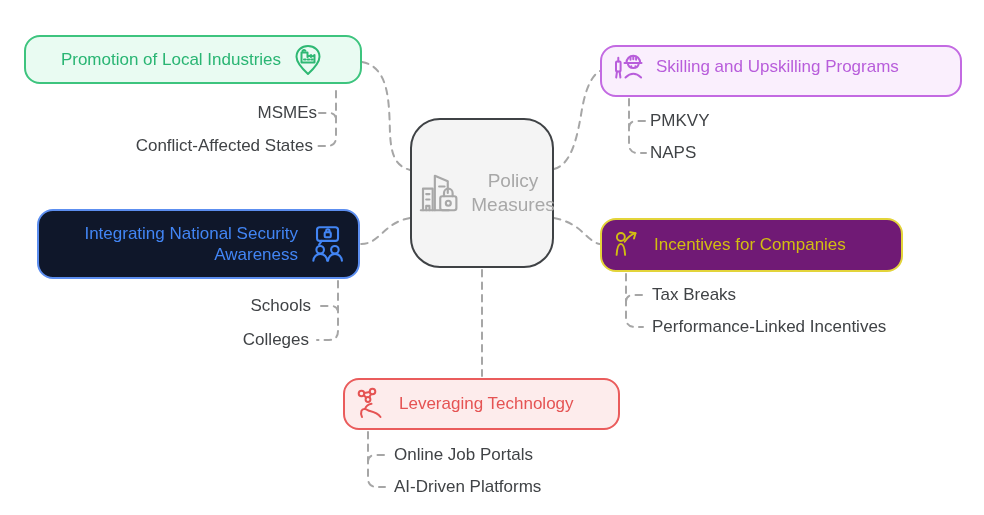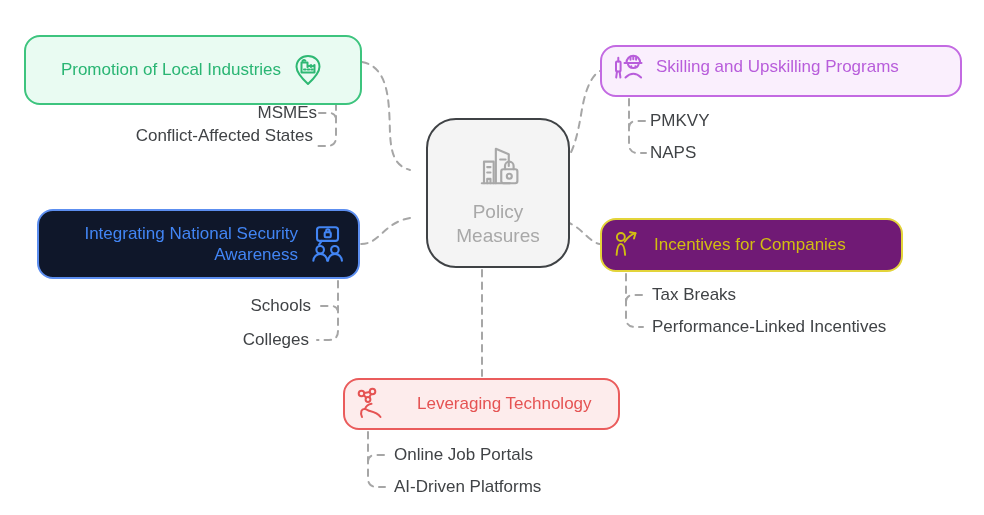--- a/index.html
+++ b/index.html
@@ -8,33 +8,33 @@
 
   .connector-layer { position: absolute; left: 0; top: 0; width: 984px; height: 515px; z-index: 1; }
   .connector-layer path { fill: none; stroke: #a6a6a6; stroke-width: 2; stroke-linecap: round; stroke-dasharray: 6.5 6; }
 
   .node { position: absolute; z-index: 2; display: flex; align-items: center; background: #fff; border-radius: 16px; border: 2px solid #ccc; font-size: 17px; }
   .node .icon { flex: 0 0 auto; display: flex; align-items: center; justify-content: center; }
   .node .label { white-space: normal; line-height: 1.25; }
 
   
   .central {
-    left: 426px; top: 118px; width: 144px; height: 150px;
+    left: 410px; top: 118px; width: 144px; height: 150px;
     border: 2px solid #3f4245; border-radius: 30px; background: #f4f4f4;
-    flex-direction: column; justify-content: center; gap: 6px;
+    flex-direction: row; justify-content: center; gap: 6px;
   }
   .central .label { color: #a8a8a8; font-size: 19px; text-align: center; width: 104px; }
 
   
-  .b-green  { left: 24px;  top: 35px;  width: 338px; height: 70px; border-color: #3dc47e; background: #e9fbf2; color: #29b573; justify-content: center; gap: 10px; padding: 0 12px; }
+  .b-green  { left: 24px;  top: 35px;  width: 338px; height: 49px; border-color: #3dc47e; background: #e9fbf2; color: #29b573; justify-content: center; gap: 10px; padding: 0 12px; }
   .b-purple { left: 600px; top: 45px;  width: 362px; height: 52px; border-color: #c36ae2; background: #faeffd; color: #b85ddb; gap: 10px; padding: 0 10px 9px 8px; }
   .b-blue   { left: 37px;  top: 209px; width: 323px; height: 70px; border-color: #5c8ef0; background: #0f172a; color: #4285f4; justify-content: flex-end; gap: 8px; padding: 0 10px 0 8px; }
   .b-blue .label { text-align: right; }
   .b-yellow { left: 600px; top: 218px; width: 303px; height: 54px; border-color: #e3d43a; background: #701a75; color: #d2be11; gap: 10px; padding: 0 10px 0 8px; }
-  .b-red    { left: 343px; top: 378px; width: 277px; height: 52px; border-color: #ea5c5c; background: #fdecec; color: #e55353; gap: 28px; padding: 0 10px 0 8px; }
+  .b-red    { left: 343px; top: 378px; width: 277px; height: 52px; border-color: #ea5c5c; background: #fdecec; color: #e55353; gap: 10px; padding: 0 10px 0 8px; }
 
   .child { position: absolute; z-index: 2; font-size: 17px; line-height: 24px; color: #404346; white-space: nowrap; }
   .child.r { text-align: right; }
 </style>
 </head>
 <body>
 
 <div class="stage">
 
   <svg class="connector-layer" viewBox="0 0 984 515">
@@ -82,21 +82,21 @@
     <span class="icon">
       <svg width="34" height="34" viewBox="0 0 34 34" fill="none" stroke="#2eb873" stroke-width="2" stroke-linecap="round" stroke-linejoin="round">
         <path d="M17,31 C11,25.5 5.5,20 5.5,13.8 C5.5,7.3 10.6,3 17,3 C23.4,3 28.5,7.3 28.5,13.8 C28.5,20 23,25.5 17,31 Z"></path>
         <path d="M10.5,19.5 H23.5 V12 L20,14 V12 L16.5,14 V9.5 H10.5 Z"></path>
         <path d="M11.5,8 q1.4,-1.6 2.9,-0.3"></path>
         <path d="M13,16.5 h1.6 M16.6,16.5 h1.6 M20.2,16.5 h1.6"></path>
       </svg>
     </span>
   </div>
   <div class="child r" style="top:101px; right:667px;">MSMEs</div>
-  <div class="child r" style="top:124px; right:671px;">Conflict-Affected States</div>
+  <div class="child r" style="top:134px; right:671px;">Conflict-Affected States</div>
 
   <div class="node b-purple">
     <span class="icon">
       <svg width="36" height="36" viewBox="0 0 36 36" fill="none" stroke="#b85ddb" stroke-width="2" stroke-linecap="round" stroke-linejoin="round">
         <rect x="6" y="12.5" width="4.6" height="10" rx="1"></rect>
         <path d="M8.3,12.5 V8.8 M7,22.5 L6.2,28.5 M9.6,22.5 L10.4,28.5"></path>
         <path d="M16.5,13.5 a6.8,6.8 0 0 1 13.6,0"></path>
         <path d="M14.5,14 H31.5"></path>
         <path d="M20.5,10.8 V8.6 M23.3,10.3 V8 M26.1,10.8 V8.6"></path>
         <path d="M17.8,14.5 a5.6,5.6 0 0 0 11,0"></path>

